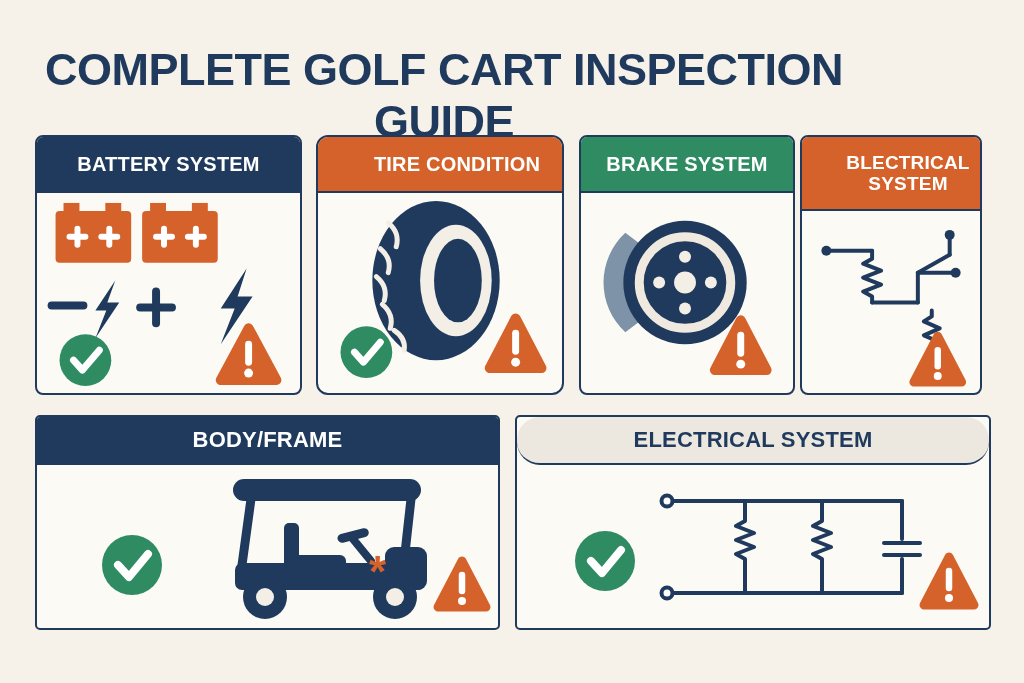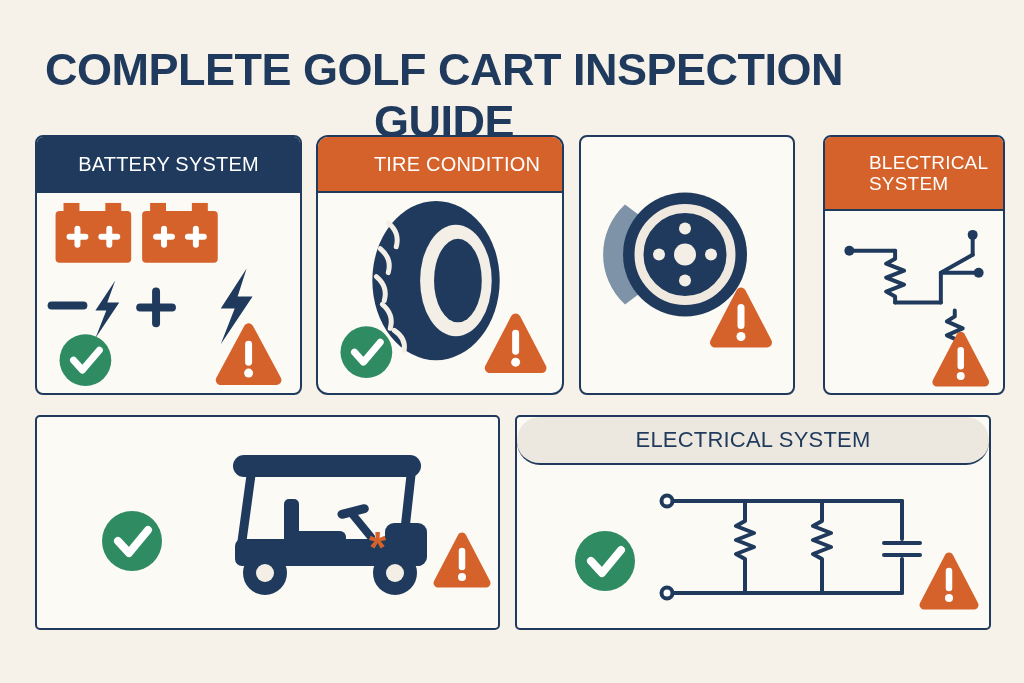--- a/index.html
+++ b/index.html
@@ -28,39 +28,39 @@
     background:var(--card);
     border:2.5px solid var(--navy);
     border-radius:8px;
     overflow:hidden;
     box-sizing:border-box;
     display:flex;flex-direction:column;
   }
   .hdr{
     flex:0 0 auto;
     display:flex;align-items:center;justify-content:center;
-    text-align:left;
-    font-weight:400;font-size:20px;letter-spacing:0.2px;
+    text-align:center;
+    font-weight:700;font-size:20px;letter-spacing:0.2px;
     color:#ffffff;
     border-bottom:2.5px solid var(--navy);
     padding:0 10px;line-height:1.12;
     box-sizing:border-box;
   }
   .hdr-navy{background:var(--navy);}
   .hdr-orange{background:var(--orange);padding-left:44px;}
   .hdr-green{background:var(--green);}
   .hdr-light{background:var(--light-hdr);color:var(--navy);border-radius:23px;}
   .body{flex:1 1 auto;position:relative;}
   .body svg{position:absolute;inset:0;width:100%;height:100%;}
 
   
   #card-battery{left:35px;top:135px;width:267px;height:260px;}
   #card-tire{left:316px;top:135px;width:248px;height:260px;border-radius:12px;}
   #card-brake{left:579px;top:135px;width:216px;height:260px;}
-  #card-elec-top{left:823px;top:135px;width:182px;height:260px;}
+  #card-elec-top{left:800px;top:135px;width:182px;height:260px;}
   #card-battery .hdr,#card-tire .hdr,#card-brake .hdr{height:56px;}
   #card-elec-top .hdr{height:74px;font-size:19px;}
 
   
   #card-body-frame{left:35px;top:415px;width:465px;height:215px;border-radius:5px;}
   #card-elec-bottom{left:515px;top:415px;width:476px;height:215px;border-radius:5px;}
   #card-body-frame .hdr,#card-elec-bottom .hdr{height:48px;font-size:22px;}
 </style>
 </head>
 <body>
@@ -144,20 +144,23 @@
         <g>
           <path d="M198,126 L172,176 L224,176 Z" fill="#d4622a" stroke="#d4622a" stroke-width="10" stroke-linejoin="round"></path>
           <line x1="198" y1="141" x2="198" y2="159" stroke="#ffffff" stroke-width="7" stroke-linecap="round"></line>
           <circle cx="198" cy="170" r="4.5" fill="#ffffff"></circle>
         </g>
       </svg>
     </div>
   </section>
 
   <section class="card" id="card-brake">
+    <header class="hdr hdr-green">
+      <span>BRAKE SYSTEM</span>
+    </header>
     <div class="body">
       <svg viewBox="0 0 212 201" aria-hidden="true">
         <path d="M44,40 A68,68 0 0 0 44,140 L60,128 A50,50 0 0 1 60,52 Z" fill="#7e93a8"></path>
         <circle cx="104" cy="90" r="62" fill="#1f3a5c"></circle>
         <circle cx="104" cy="90" r="46" fill="none" stroke="#efe9df" stroke-width="9"></circle>
         <circle cx="104" cy="90" r="11" fill="#f3efe7"></circle>
         <circle cx="104" cy="64" r="6" fill="#f3efe7"></circle>
         <circle cx="130" cy="90" r="6" fill="#f3efe7"></circle>
         <circle cx="104" cy="116" r="6" fill="#f3efe7"></circle>
         <circle cx="78" cy="90" r="6" fill="#f3efe7"></circle>
@@ -191,20 +194,23 @@
         <g>
           <path d="M136,126 L112,172 L160,172 Z" fill="#d4622a" stroke="#d4622a" stroke-width="9" stroke-linejoin="round"></path>
           <line x1="136" y1="140" x2="136" y2="156" stroke="#ffffff" stroke-width="6.5" stroke-linecap="round"></line>
           <circle cx="136" cy="166" r="4" fill="#ffffff"></circle>
         </g>
       </svg>
     </div>
   </section>
 
   <section class="card" id="card-body-frame">
+    <header class="hdr hdr-navy">
+      <span>BODY/FRAME</span>
+    </header>
     <div class="body">
       <svg viewBox="0 0 461 163" aria-hidden="true">
         <g>
           <circle cx="95" cy="100" r="30" fill="#2e8b62"></circle>
           <path d="M81,100 L92,112 L111,89" fill="none" stroke="#ffffff" stroke-width="8" stroke-linecap="round" stroke-linejoin="round"></path>
         </g>
         <g fill="#1f3a5c" stroke="#1f3a5c">
 
           <rect x="196" y="14" width="188" height="22" rx="11" stroke="none"></rect>
 

